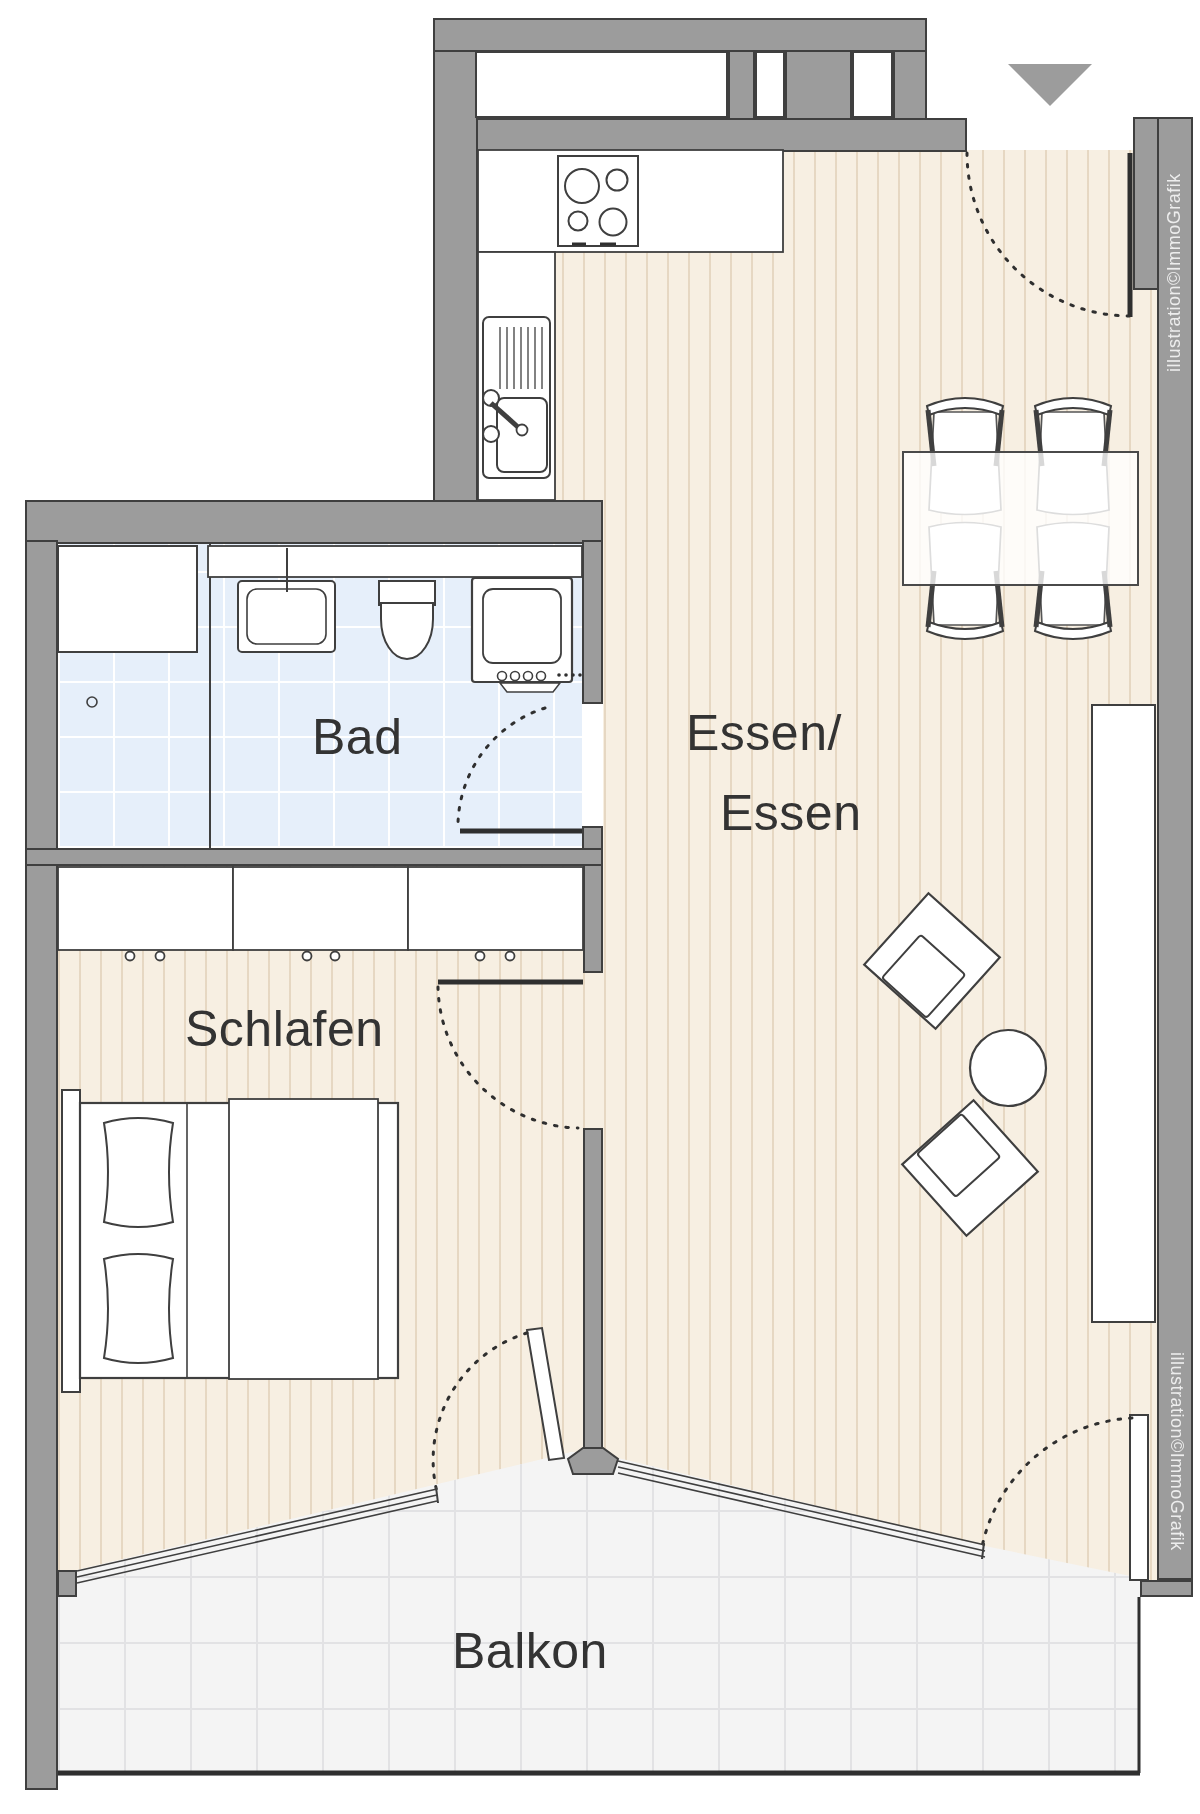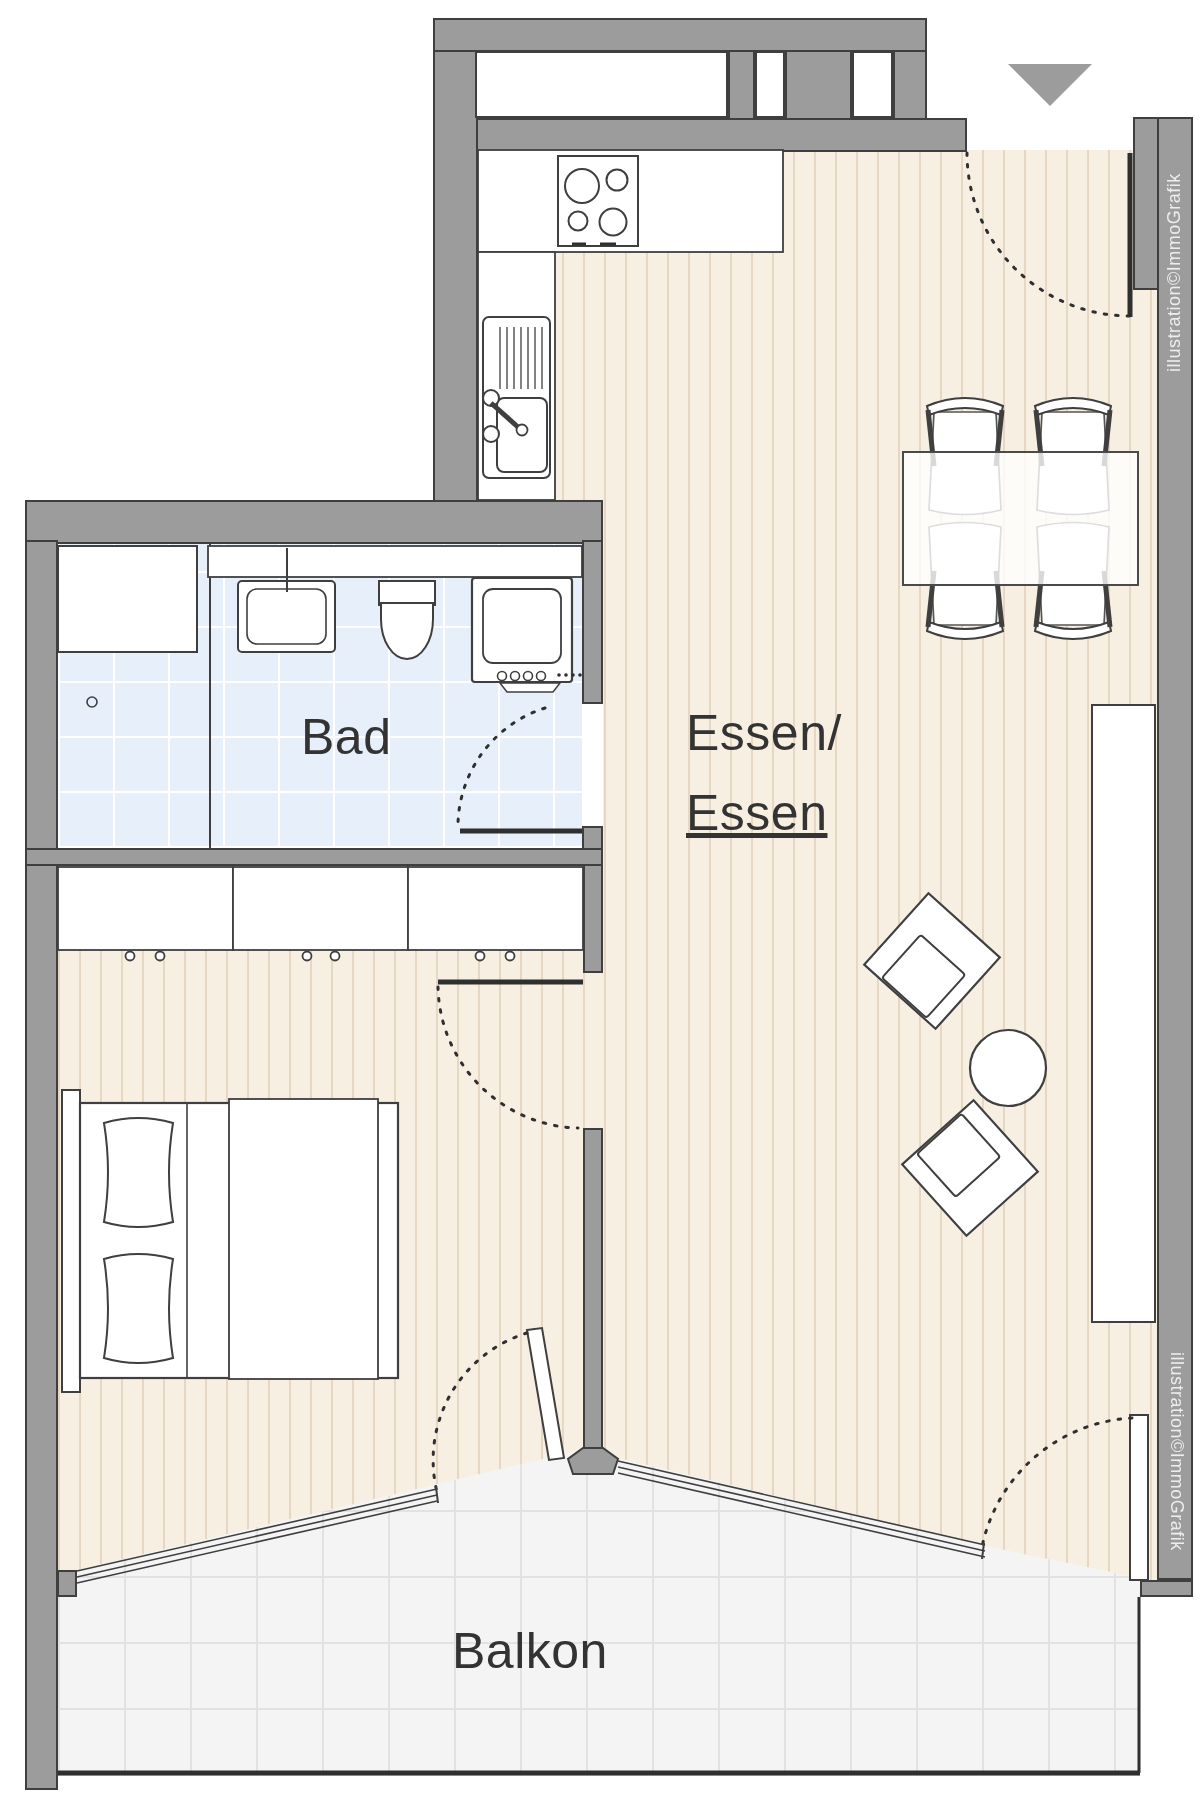--- a/index.html
+++ b/index.html
@@ -228,20 +228,21 @@
     </g>
 
     <path d="M583,1448 L603,1448 L618,1459 L613,1474 L573,1474 L568,1459 Z" fill="#9c9c9c" stroke="#3f3f3f" stroke-width="2"></path>
 
     <g stroke="#2f2f2f">
       <line x1="58" y1="1773" x2="1140" y2="1773" stroke-width="5"></line>
       <line x1="1139" y1="1597" x2="1139" y2="1773" stroke-width="3"></line>
     </g>
   </svg>
 
-  <div class="roomlabel" style="left:301px;top:708px;">Bad</div>
+  <div class="roomlabel" style="left:312px;top:708px;">Bad</div>
   <div class="roomlabel" style="left:686px;top:704px;">Essen/</div>
-  <div class="roomlabel" style="left:686px;top:784px;text-decoration:underline;">Essen</div>
+  <div class="roomlabel" style="left:720px;top:784px;">Essen</div>
+  <div class="roomlabel" style="left:185px;top:1000px;">Schlafen</div>
   <div class="roomlabel" style="left:452px;top:1622px;">Balkon</div>
 
   <div class="wm top">illustration©ImmoGrafik</div>
   <div class="wm bottom">illustration©ImmoGrafik</div>
 </div>
 
 </body></html>

